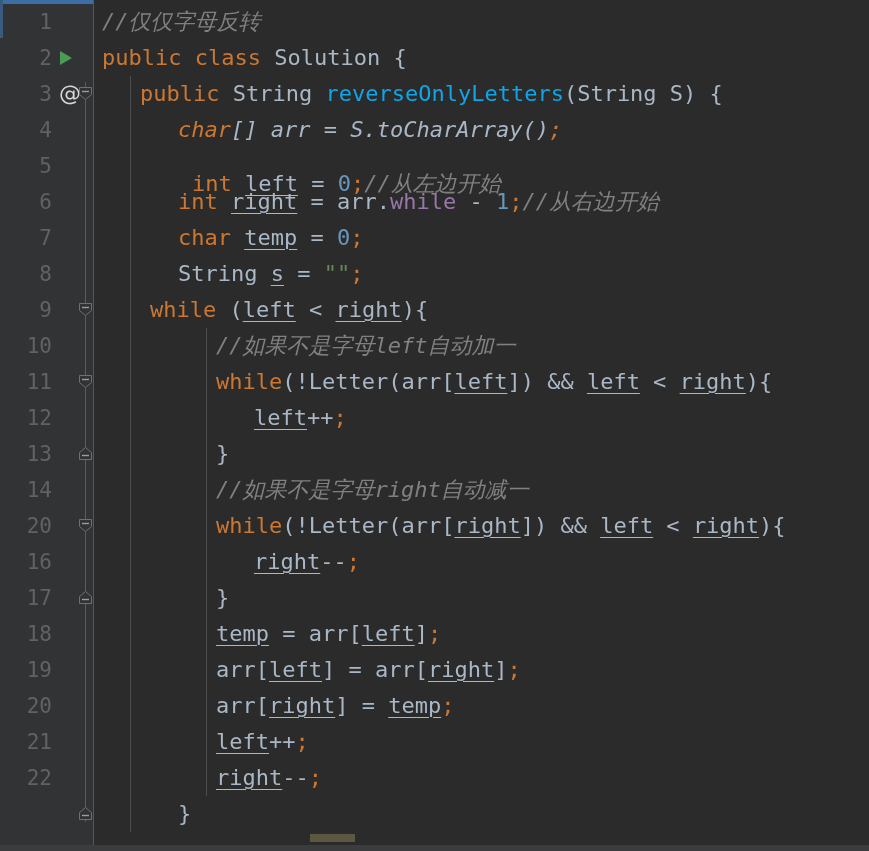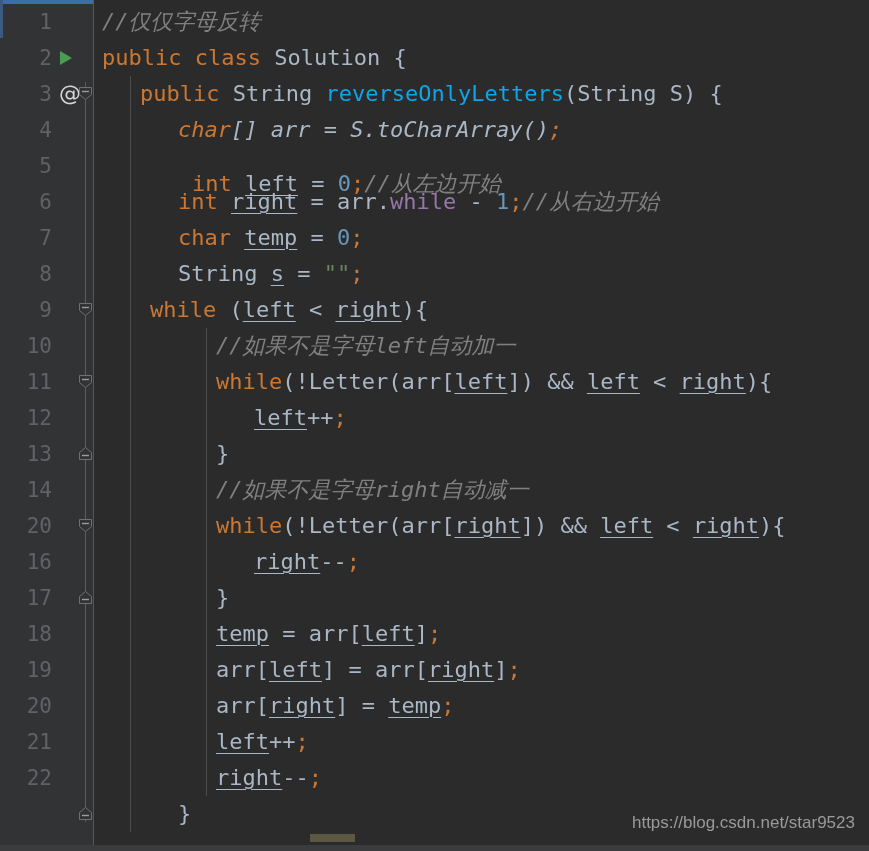--- a/index.html
+++ b/index.html
@@ -327,14 +327,13 @@
       <div class="code-line" style="top: 724px; left: 216px;"><span class="var">left</span><span class="pln">++</span><span class="sem">;</span></div>
       <div class="code-line" style="top: 760px; left: 216px;"><span class="var">right</span><span class="pln">--</span><span class="sem">;</span></div>
       <div class="code-line" style="top: 796px; left: 178px;"><span class="pln">}</span></div>
     </div>
 
   <div id="hscroll-track">
     <div id="hscroll-thumb"></div>
   </div>
   <div id="bottom-edge"></div>
 
-  <div id="watermark">https://blog.csdn.net/star9523</div>
 </div>
 
 </body></html>

